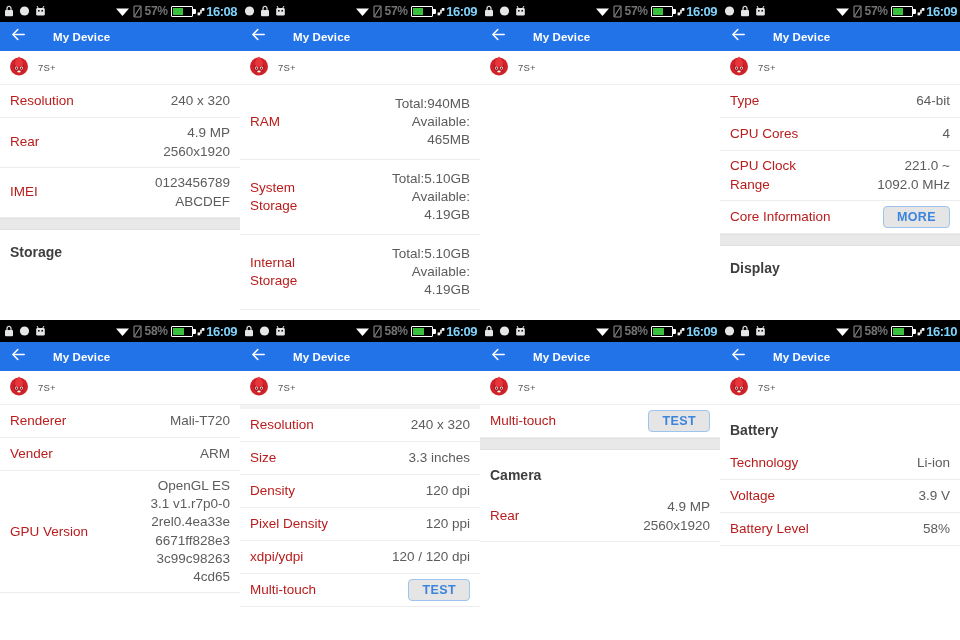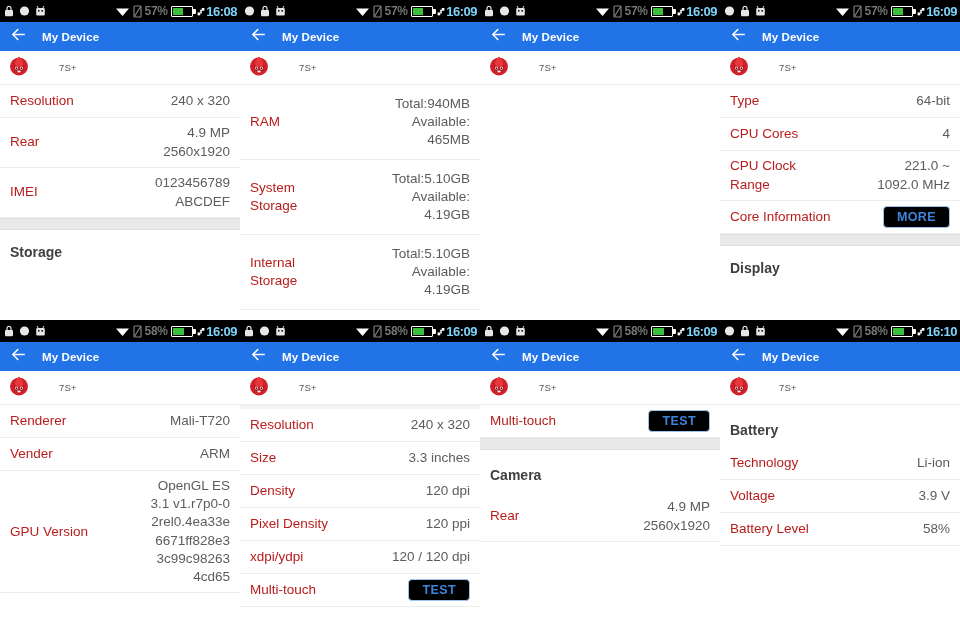--- a/index.html
+++ b/index.html
@@ -53,29 +53,28 @@
 
   
   .appbar {
     height:29px; background:#2272e8;
     display:flex; align-items:center;
     padding-left:10px;
   }
   .back-arrow { width:17px; height:17px; flex:none; }
   .appbar-title {
     color:#fff; font-size:11.5px; font-weight:bold;
-    margin-left:15px; letter-spacing:0.1px;
+    margin-left:26px; letter-spacing:0.1px;
   }
 
   
   .devstrip {
     height:34px; display:flex; align-items:center;
     padding-left:9px; background:#fff;
     border-bottom:1px solid #eceded;
-    gap:21px;
   }
   .logo { width:20px; height:20px; flex:none; }
   .devname {
     font-size:9.5px; color:#555; margin-left:9px; letter-spacing:0.2px;
   }
 
   
   .list { background:#fff; }
   .row {
     display:flex; align-items:center;
@@ -108,21 +107,21 @@
   }
   .section.tight { padding-top:14px; padding-bottom:6px; }
 
   .btn-outline {
     margin-left:auto;
     border:1px solid #9cc4ec;
     border-radius:4px;
     color:#3d84dd;
     font-size:12.5px; font-weight:bold;
     padding:3px 13px;
-    background:#000000;
+    background:#e5e5e5;
     letter-spacing:0.4px;
   }
   .fadebar { height:4px; background:#e9e9e9; opacity:.55; }
 </style>
 </head>
 <body>
 
 <div id="grid">
     <div class="panel">
       <div class="statusbar">

